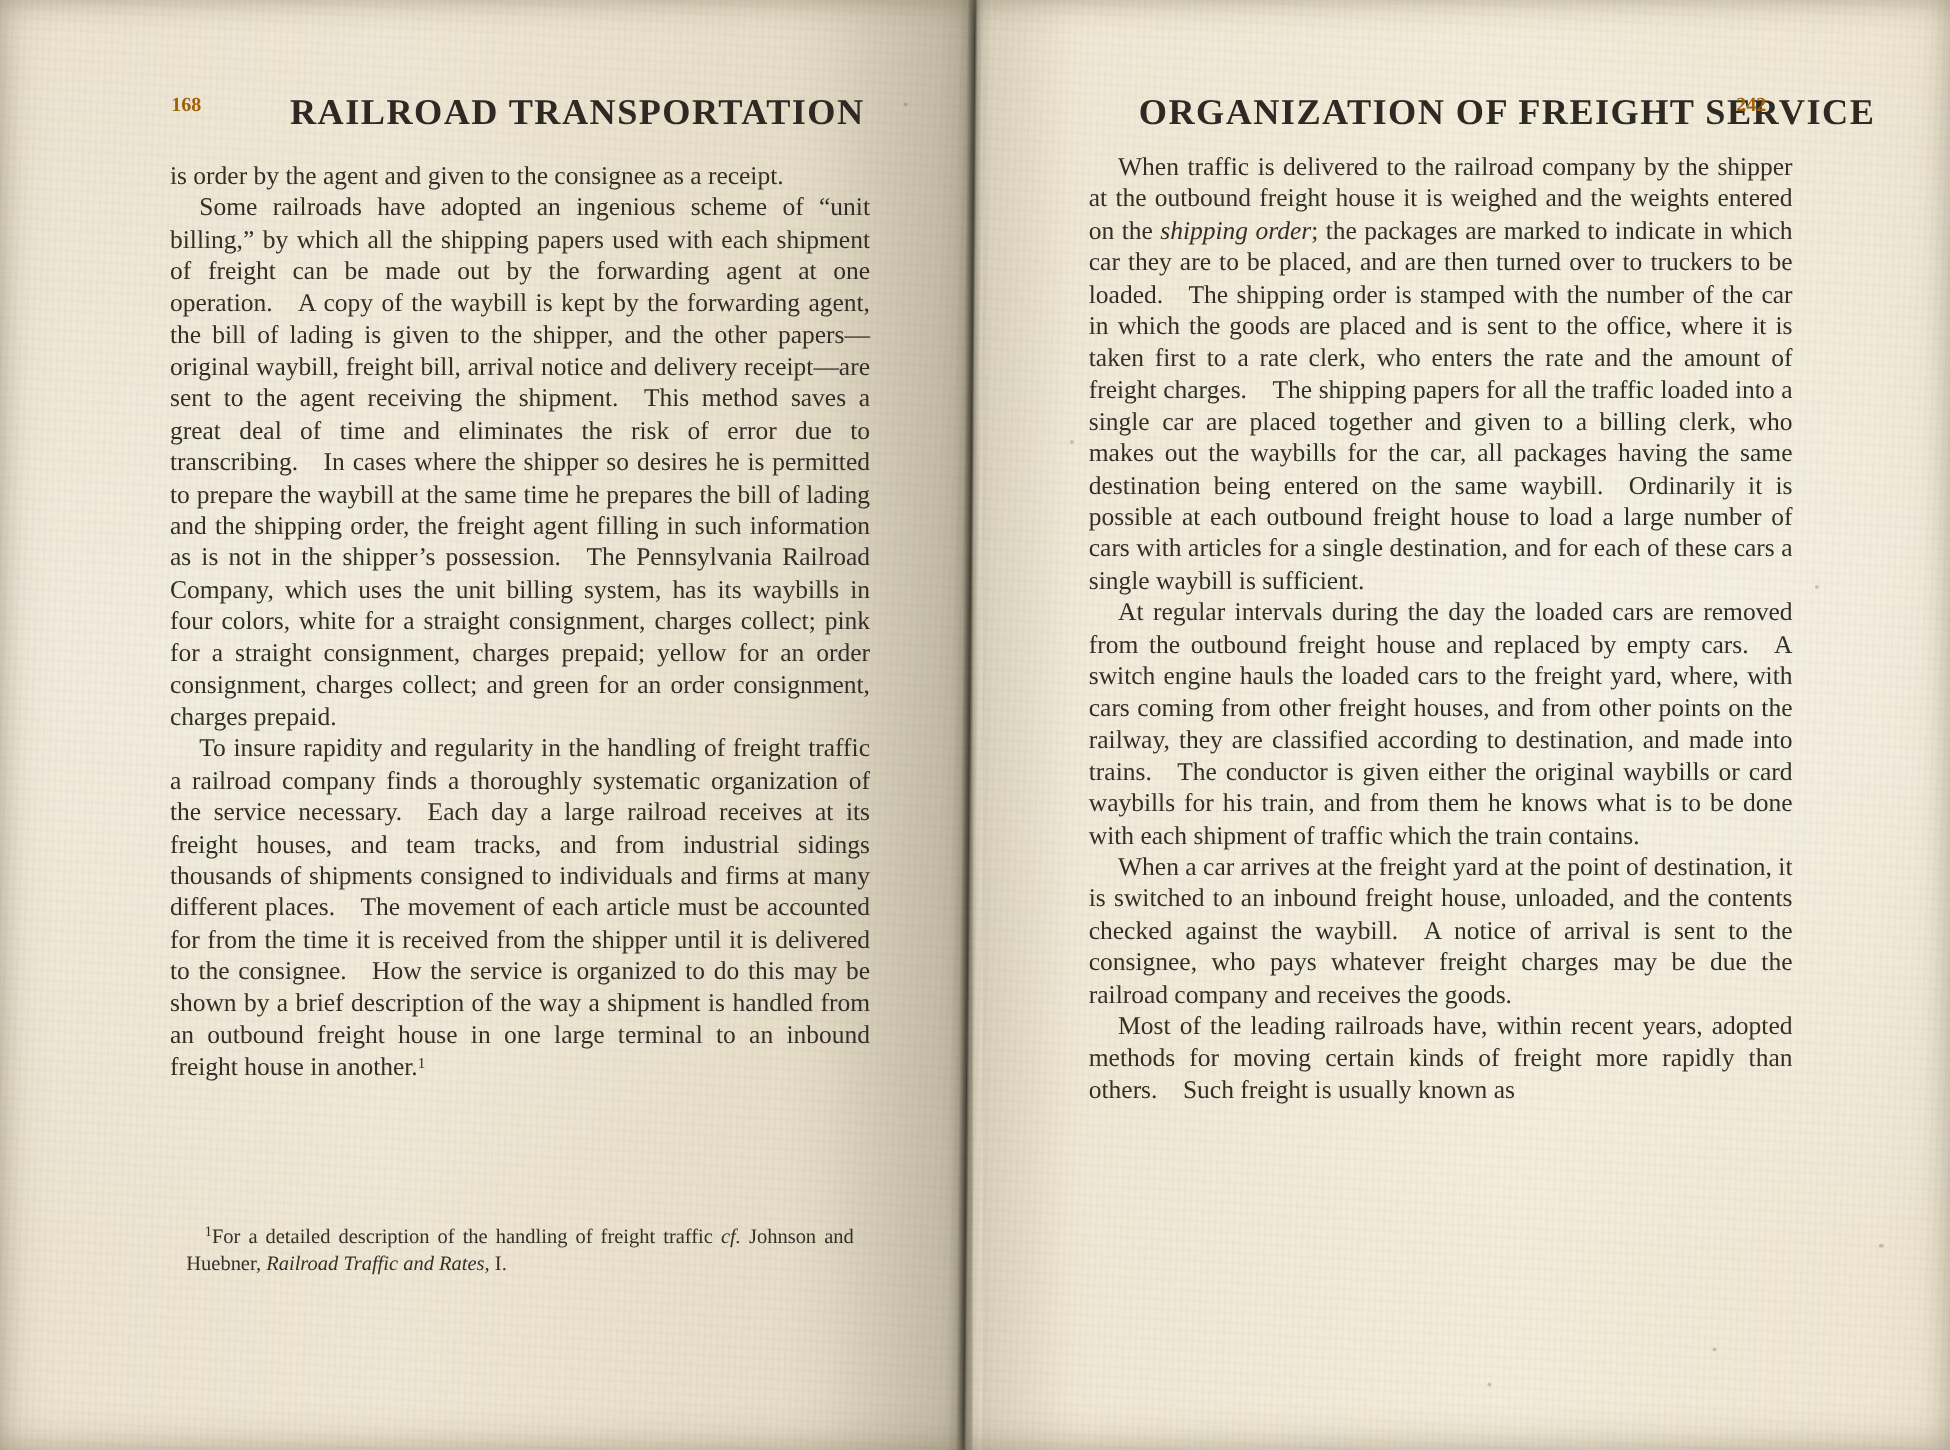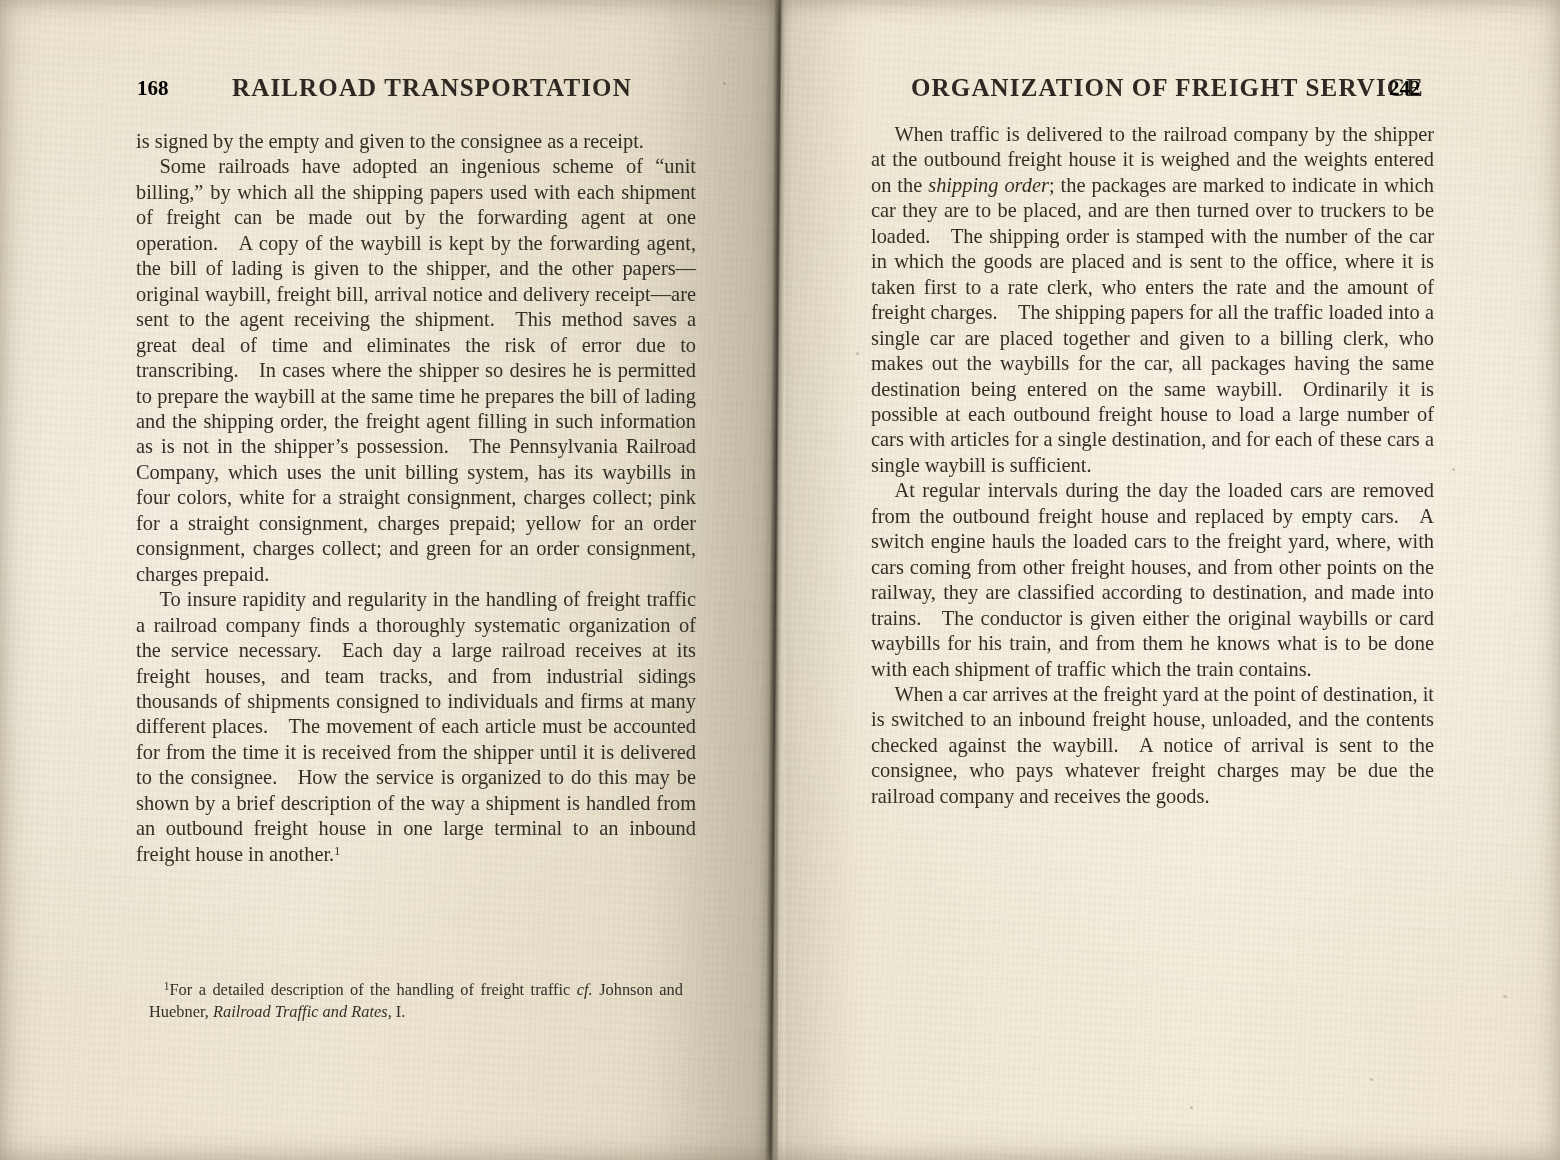--- a/index.html
+++ b/index.html
@@ -88,32 +88,32 @@
   }
 
   
   .text-col {
     position: absolute;
     color: #312d26;
   }
   .running-head {
     position: absolute;
     top: 74px;
-    font-size: 25px;
+    font-size: 29px;
     letter-spacing: 1.15px;
     font-weight: 700;
     color: #2e2a23;
     white-space: nowrap;
   }
   .folio {
     position: absolute;
     top: 76px;
-    font-size: 21px;
+    font-size: 16px;
     font-weight: 700;
-    color: #000000;
+    color: #a16207;
   }
 
   .body {
     font-size: 20.4px;
     line-height: 25.45px;
     text-align: justify;
     text-align-last: left;
     color: #332f27;
     -webkit-font-smoothing: antialiased;
   }
@@ -184,36 +184,37 @@
   <div class="page page-right"></div>
 
   <div class="gutter-fade-left"></div>
   <div class="gutter-fade-right"></div>
   <div class="gutter"></div>
 
   <div class="folio" id="folio-left">168</div>
   <div class="running-head" id="head-left-title">RAILROAD TRANSPORTATION</div>
 
   <div class="text-col body" id="col-left">
-    <p class="noindent">is signed by the empty and given to the consignee as a receipt.</p>
+    <p class="noindent">is order by the agent and given to the consignee as a receipt.</p>
     <p>Some railroads have adopted an ingenious scheme of “unit billing,” by which all the shipping papers used with each shipment of freight can be made out by the forwarding agent at one operation. A copy of the waybill is kept by the forwarding agent, the bill of lading is given to the shipper, and the other papers—original waybill, freight bill, arrival notice and delivery receipt—are sent to the agent receiving the shipment. This method saves a great deal of time and eliminates the risk of error due to transcribing. In cases where the shipper so desires he is permitted to prepare the waybill at the same time he prepares the bill of lading and the shipping order, the freight agent filling in such information as is not in the shipper’s possession. The Pennsylvania Railroad Company, which uses the unit billing system, has its waybills in four colors, white for a straight consignment, charges collect; pink for a straight consignment, charges prepaid; yellow for an order consignment, charges collect; and green for an order consignment, charges prepaid.</p>
     <p><span>To insure rapidity and regularity in the handling of freight traffic a railroad company finds a thoroughly systematic organization of the service necessary. Each day a large railroad receives at its freight houses, and team tracks, and from industrial sidings thousands of shipments consigned to individuals and firms at many different places. The movement of each article must be accounted for from the time it is received from the shipper until it is delivered to the consignee. How the service is organized to do this may be shown by a brief description of the way a shipment is handled from an outbound freight house in one large terminal to an inbound freight house in another.</span><sup class="note">1</sup></p>
   </div>
 
   <div class="footnote" id="fn-left">
     <p><span class="fn-marker">1</span><span>For a detailed description of the handling of freight traffic </span><i>cf.</i><span> Johnson and Huebner, </span><i>Railroad Traffic and Rates</i><span>, I.</span></p>
   </div>
 
   <div class="running-head" id="head-right-title">ORGANIZATION OF FREIGHT SERVICE</div>
   <div class="folio" id="folio-right">242</div>
 
   <div class="text-col body" id="col-right">
     <p><span>When traffic is delivered to the railroad company by the shipper at the outbound freight house it is weighed and the weights entered on the </span><i>shipping order</i><span>; the packages are marked to indicate in which car they are to be placed, and are then turned over to truckers to be loaded. The shipping order is stamped with the number of the car in which the goods are placed and is sent to the office, where it is taken first to a rate clerk, who enters the rate and the amount of freight charges. The shipping papers for all the traffic loaded into a single car are placed together and given to a billing clerk, who makes out the waybills for the car, all packages having the same destination being entered on the same waybill. Ordinarily it is possible at each outbound freight house to load a large number of cars with articles for a single destination, and for each of these cars a single waybill is sufficient.</span></p>
     <p>At regular intervals during the day the loaded cars are removed from the outbound freight house and replaced by empty cars. A switch engine hauls the loaded cars to the freight yard, where, with cars coming from other freight houses, and from other points on the railway, they are classified according to destination, and made into trains. The conductor is given either the original waybills or card waybills for his train, and from them he knows what is to be done with each shipment of traffic which the train contains.</p>
     <p>When a car arrives at the freight yard at the point of destination, it is switched to an inbound freight house, unloaded, and the contents checked against the waybill. A notice of arrival is sent to the consignee, who pays whatever freight charges may be due the railroad company and receives the goods.</p>
+    <p>Most of the leading railroads have, within recent years, adopted methods for moving certain kinds of freight more rapidly than others. Such freight is usually known as</p>
   </div>
 
   <div class="speck" style="left:1452px;top:468px;width:3px;height:3px;"></div>
   <div class="speck" style="left:1503px;top:995px;width:4px;height:3px;"></div>
   <div class="speck" style="left:1370px;top:1078px;width:3px;height:3px;"></div>
   <div class="speck" style="left:723px;top:82px;width:3px;height:3px;"></div>
   <div class="speck" style="left:856px;top:352px;width:3px;height:3px;"></div>
   <div class="speck" style="left:1190px;top:1106px;width:3px;height:3px;"></div>
 
   <div class="grain"></div>

